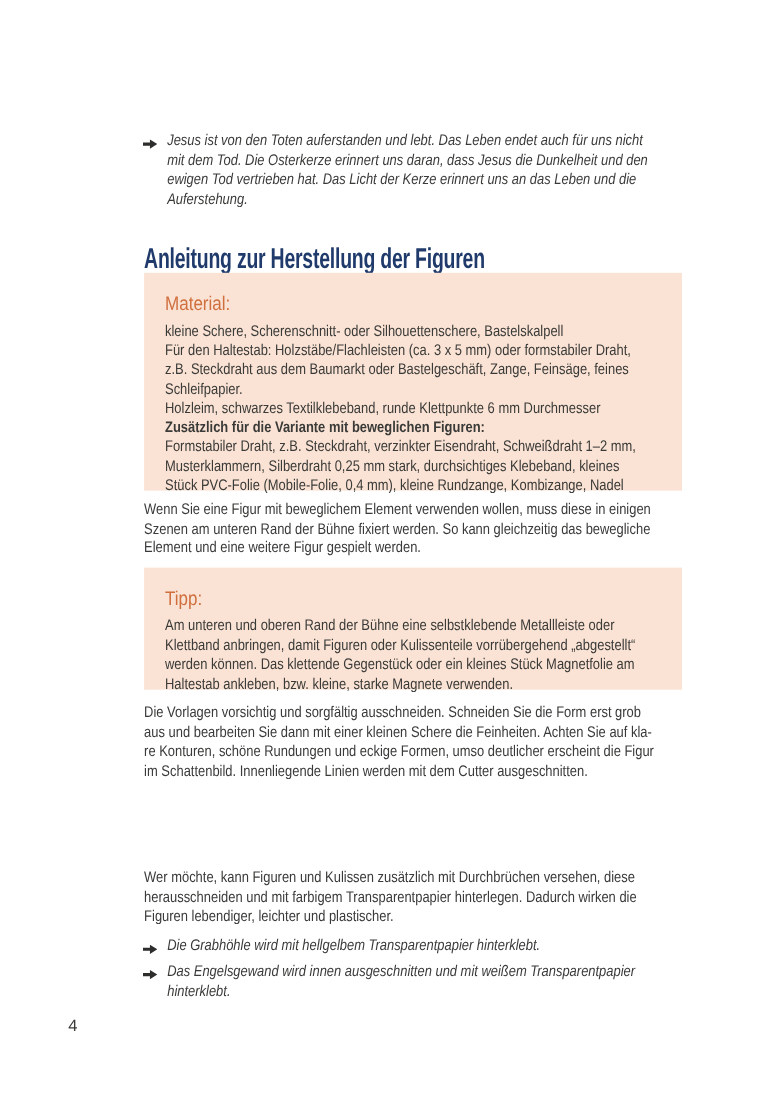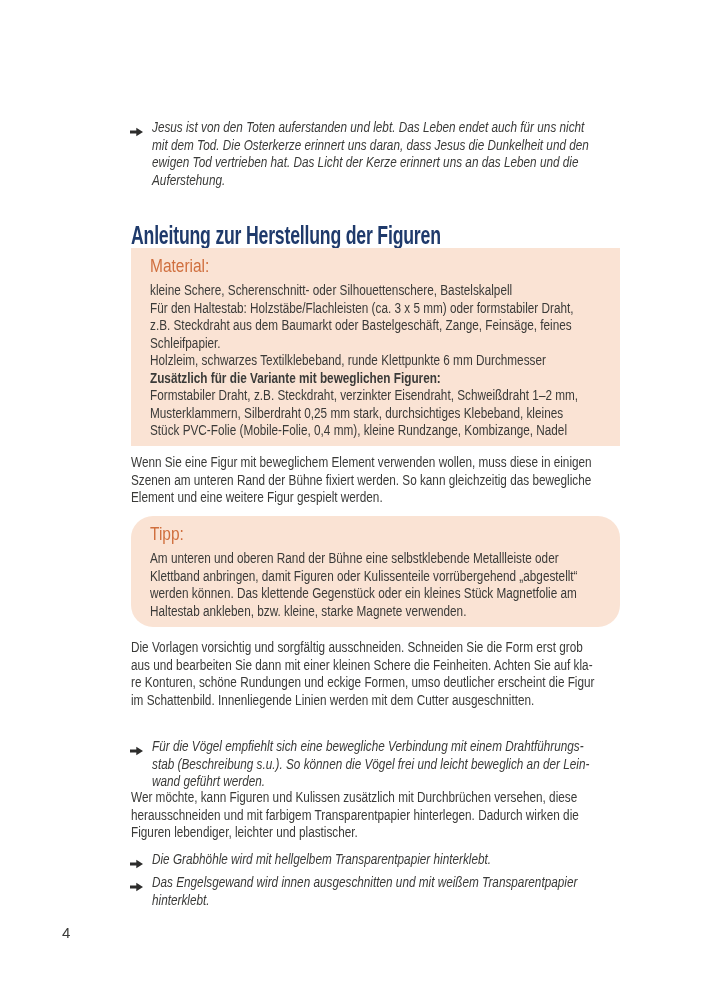--- a/index.html
+++ b/index.html
@@ -17,24 +17,24 @@
     white-space:pre; transform:scaleX(0.84); transform-origin:0 0;
   }
   .arrow { position:absolute; left:0; top:4px; width:13px; height:10px; display:block; }
   .heading {
     position:absolute; left:131px; top:202px;
     font-size:26px; line-height:32px; font-weight:700; color:#1f3a6b;
     letter-spacing:-0.3px; white-space:pre; transform:scaleX(0.68); transform-origin:0 0;
   }
   .box {
     position:absolute; left:131px; width:489px; background:#fae3d4;
-    box-sizing:border-box; padding:6px 19px;
+    box-sizing:border-box; padding:16px 19px;
   }
   .box-material { top:248px; height:198px; }
-  .box-tipp { top:516px; height:111px;border-radius:22px; }
+  .box-tipp { top:516px; height:111px; }
   .box-title {
     font-size:18px; line-height:24px; color:#d06f3e;
     white-space:pre; transform:scaleX(0.86); transform-origin:0 0; margin-bottom:4px;
   }
   .box-text {
     font-size:14px; line-height:17.5px; white-space:pre;
     transform:scaleX(0.84); transform-origin:0 0;
   }
   .bold { font-weight:700; }
   .p1 { top:454px; } .p2 { top:639px; } .p3 { top:789px; }
@@ -85,30 +85,20 @@
 werden können. Das klettende Gegenstück oder ein kleines Stück Magnetfolie am
 Haltestab ankleben, bzw. kleine, starke Magnete verwenden.</div>
   </div>
 
   <div class="txt p2">Die Vorlagen vorsichtig und sorgfältig ausschneiden. Schneiden Sie die Form erst grob
 aus und bearbeiten Sie dann mit einer kleinen Schere die Feinheiten. Achten Sie auf kla-
 re Konturen, schöne Rundungen und eckige Formen, umso deutlicher erscheint die Figur
 im Schattenbild. Innenliegende Linien werden mit dem Cutter ausgeschnitten.</div>
 
 
-  <div class="bullet b-birds">
-    <span class="arrow">
-      <svg width="13" height="10" viewBox="0 0 13 10">
-          <path d="M0 3.6h6.3V0.8L13 5 6.3 9.2V6.4H0z" fill="#2d2d2c"></path>
-        </svg>
-    </span>
-    <div class="btxt">Für die Vögel empfiehlt sich eine bewegliche Verbindung mit einem Drahtführungs-
-stab (Beschreibung s.u.). So können die Vögel frei und leicht beweglich an der Lein-
-wand geführt werden.</div>
-  </div>
 
   <div class="txt p3">Wer möchte, kann Figuren und Kulissen zusätzlich mit Durchbrüchen versehen, diese
 herausschneiden und mit farbigem Transparentpapier hinterlegen. Dadurch wirken die
 Figuren lebendiger, leichter und plastischer.</div>
 
   <div class="bullet b-cave">
     <span class="arrow">
       <svg width="13" height="10" viewBox="0 0 13 10">
           <path d="M0 3.6h6.3V0.8L13 5 6.3 9.2V6.4H0z" fill="#2d2d2c"></path>
         </svg>

